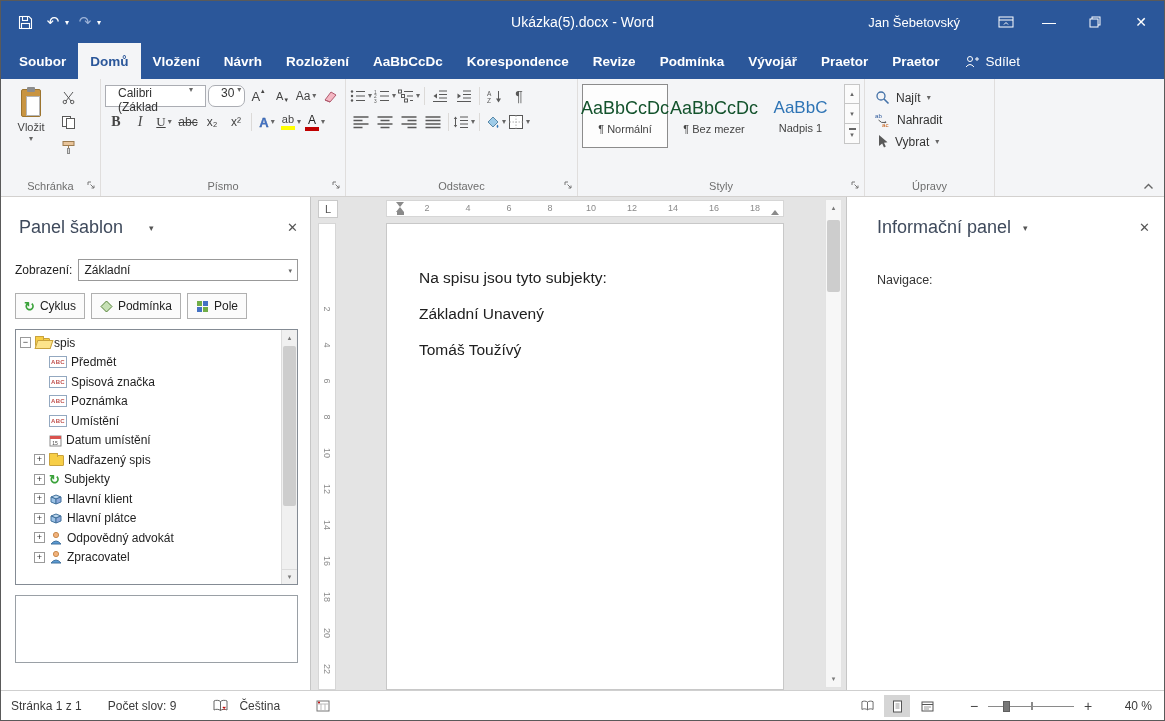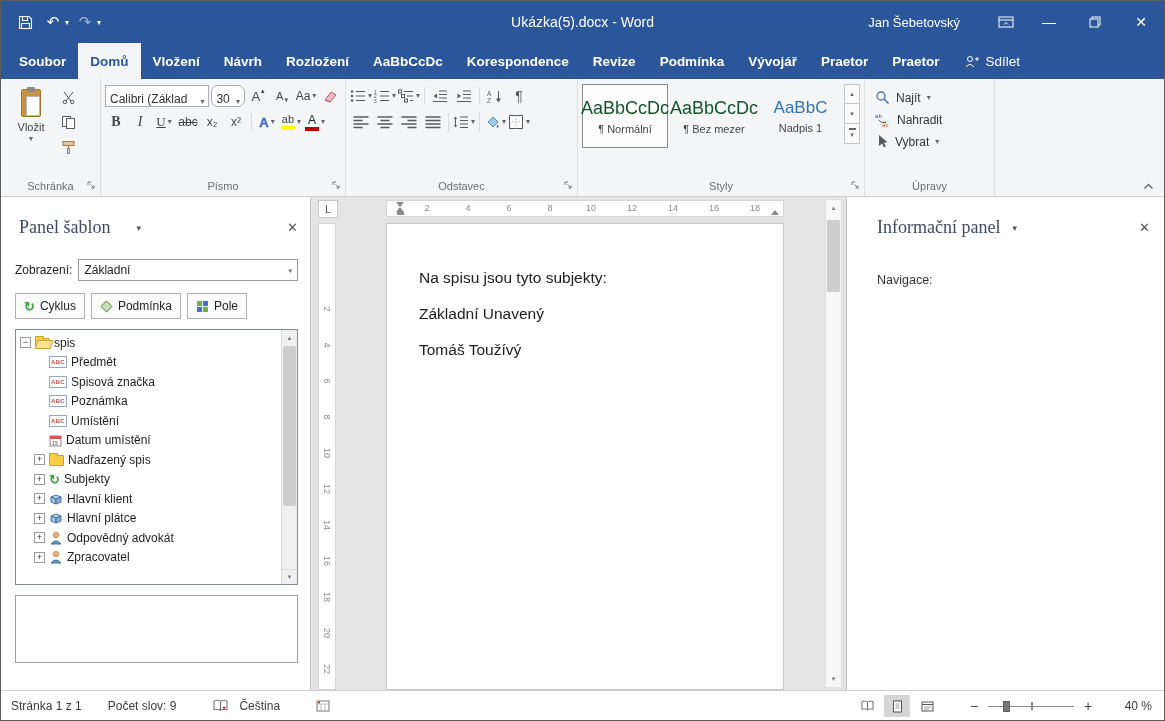--- a/index.html
+++ b/index.html
@@ -44,21 +44,21 @@
   .paste { width:52px; display:flex; flex-direction:column; align-items:center; padding-top:5px; gap:2px; }
   .plabel { font-size:11px; color:#444; }
   .clip-ic { position:relative; width:26px; height:32px; }
   .clip-board { position:absolute; left:3px; top:2px; width:20px; height:28px; background:#c89441; border:1px solid #9c742f; border-radius:2px; }
   .clip-clip { position:absolute; left:9px; top:0; width:8px; height:5px; background:#8c8c8c; border-radius:1px; }
   .clip-page { position:absolute; left:8px; top:9px; width:14px; height:20px; background:#fff; border:1px solid #b5b5b5; }
   .clipcol { display:flex; flex-direction:column; justify-content:flex-start; padding-top:4px; gap:3px; }
 
   
   .g-font { width:245px; }
-  .combo { height:22px; background:#fff; border:1px solid #abadb3; display:flex; align-items:flex-end; font-size:12px; color:#333; padding:0 4px; gap:3px; }
+  .combo { height:22px; background:#fff; border:1px solid #abadb3; display:flex; align-items:flex-start; font-size:12px; color:#333; padding:0 12px; gap:3px; }
   .combo .caret { margin-left:auto; }
   .w-font { width:118px; }
   .w-size { width:37px;border-radius:7px; }
   .bB { font-weight:bold; font-size:14px; font-family:"Liberation Serif",serif; }
   .bI { font-style:italic; font-size:14px; font-family:"Liberation Serif",serif; }
   .bU { text-decoration:underline; font-size:13px; font-family:"Liberation Serif",serif; }
   .bS { text-decoration:line-through; font-size:12px; }
   .bXs { font-size:12px; }
   .tiny-up { font-size:7px; margin:-10px 0 0 -1px; color:#444; }
   .tiny-dn { font-size:7px; margin:8px 0 0 -1px; color:#444; }
@@ -87,21 +87,21 @@
   .edit-rows { display:flex; flex-direction:column; gap:7px; padding:8px 0 0 6px; }
   .edit-row { display:flex; align-items:center; gap:6px; font-size:12px; color:#333; }
   .collapse-btn { position:absolute; right:10px; bottom:6px; }
 
   
   .main { position:relative; height:493px; display:flex; background:#e4e4e4; }
 
   
   .left-panel { position:relative; width:310px; background:#fff; border-right:1px solid #c6c6c6; flex:none; }
   .panel-title-row { position:absolute; top:20px; left:18px; right:12px; display:flex; align-items:center; }
-  .panel-title { font-size:18px; color:#3f4a5c;font-family:Liberation Serif, serif; }
+  .panel-title { font-size:18px; color:#3f4a5c; }
   .panel-caret { font-size:9px; color:#555; margin-left:26px; }
   .panel-close { margin-left:auto; font-size:13px; color:#555; }
   .view-row { position:absolute; top:62px; left:14px; right:12px; display:flex; align-items:center; gap:6px; font-size:12px; color:#222; }
   .view-combo { flex:1; height:22px; border:1px solid #999; background:#fff; display:flex; align-items:center; padding:0 5px; font-size:12px; }
   .view-combo .caret { margin-left:auto; font-size:7px; }
   .tp-buttons { position:absolute; top:96px; left:14px; right:0; display:flex; gap:6px; }
   .tpb { height:26px; border:1px solid #b0b0b0; background:#fbfbfb; display:flex; align-items:center; gap:5px; padding:0 8px; font-size:12px; color:#222; white-space:nowrap; }
   .cyc { color:#3aa23a; font-weight:bold; font-size:13px; line-height:1; }
   .tree-box { position:absolute; top:132px; left:14px; right:12px; height:256px; border:1px solid #848b94; background:#fff; display:flex; overflow:hidden; }
   .tree { flex:1; padding:3px 0 0 4px; overflow:hidden; }

